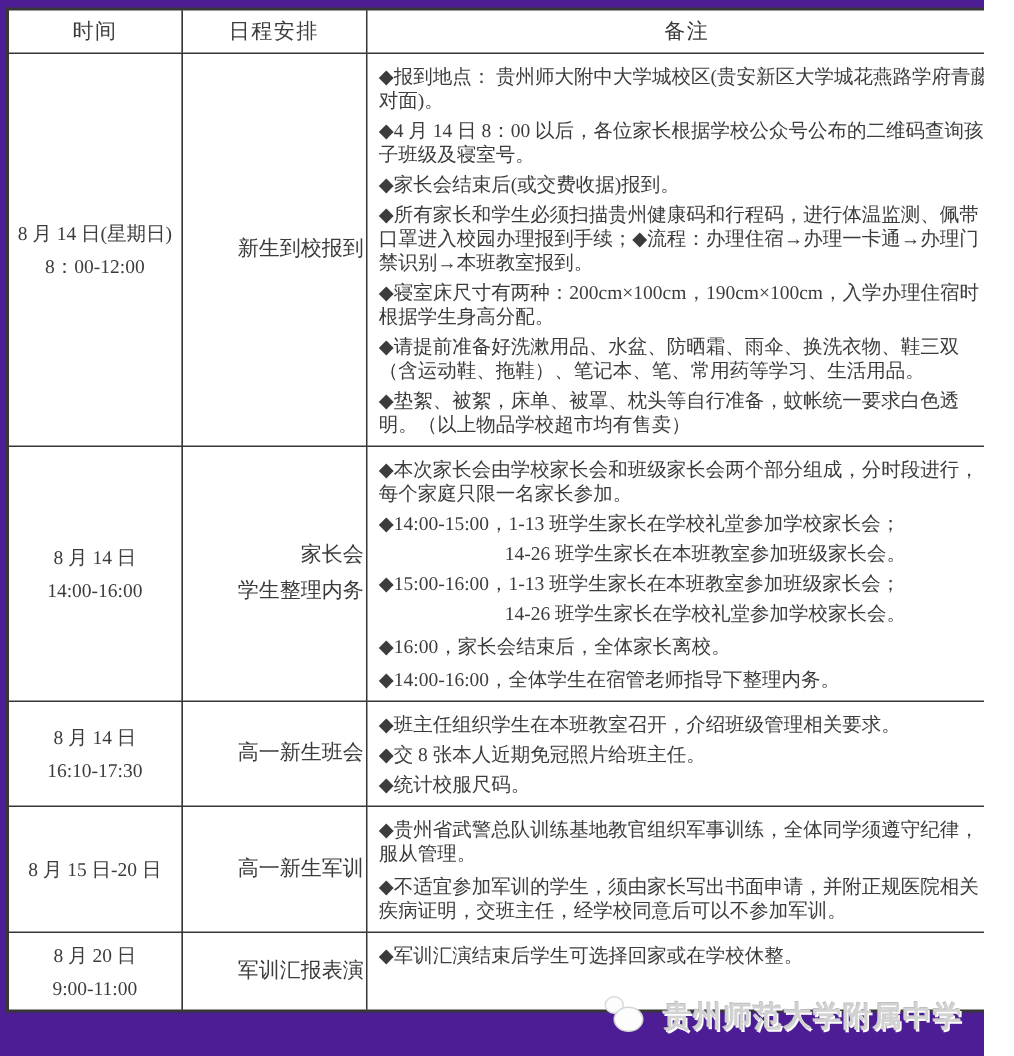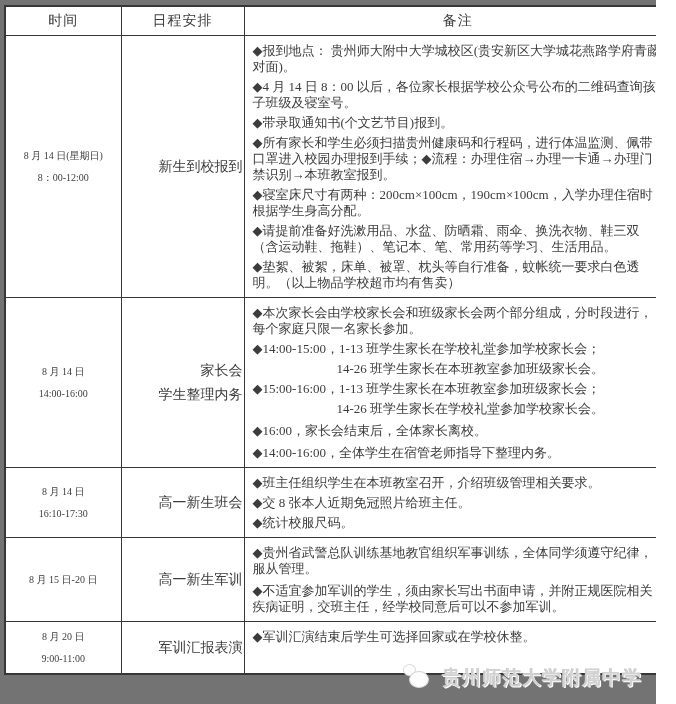--- a/index.html
+++ b/index.html
@@ -1,19 +1,19 @@
 <!DOCTYPE html>
 <html><head>
 <meta charset="utf-8">
 <style>
   html,body{margin:0;padding:0;background:#ffffff;}
   .page{
     position:relative;
     width:656px;height:704px;
-    background:#737373;
+    background:#4c1d95;
     font-family:"Liberation Serif","DejaVu Serif",serif;
     color:#3c3c3c;
     overflow:hidden;
   }
   table.sched{
     position:absolute;left:4px;top:5px;
     width:667px;
     border-collapse:collapse;
     table-layout:fixed;
     border:2px solid #373737;
@@ -29,21 +29,21 @@
     height:26px;
     font-size:14px;
     font-weight:normal;
     text-align:center;
     vertical-align:middle;
     letter-spacing:1px;
   }
   td.time-cell,td.sched-cell{
     text-align:center;
     vertical-align:middle;
-    font-size:10px;
+    font-size:13px;
   }
   td.sched-cell{font-size:14px;text-align:right;}
   .time-line{margin:5px 0;line-height:17px;}
   .sched-line{margin:6px 0;line-height:18px;}
   td.notes-cell{
     vertical-align:top;
     padding:3px 3px 2px 4px;
     font-size:13px;
     line-height:16px;
     text-align:left;
@@ -108,21 +108,21 @@
           <td class="time-cell">
             <div class="time-line">8 月 14 日(星期日)</div>
             <div class="time-line">8：00-12:00</div>
           </td>
           <td class="sched-cell">
             <div class="sched-line">新生到校报到</div>
           </td>
           <td class="notes-cell">
             <p class="note">◆报到地点： 贵州师大附中大学城校区(贵安新区大学城花燕路学府青藤对面)。</p>
             <p class="note">◆4 月 14 日 8：00 以后，各位家长根据学校公众号公布的二维码查询孩子班级及寝室号。</p>
-            <p class="note">◆带录取通知书(个文艺节目)报到。</p>
+            <p class="note">◆家长会结束后(或交费收据)报到。</p>
             <p class="note">◆所有家长和学生必须扫描贵州健康码和行程码，进行体温监测、佩带口罩进入校园办理报到手续；◆流程：办理住宿→办理一卡通→办理门禁识别→本班教室报到。</p>
             <p class="note">◆寝室床尺寸有两种：200cm×100cm，190cm×100cm，入学办理住宿时根据学生身高分配。</p>
             <p class="note">◆请提前准备好洗漱用品、水盆、防晒霜、雨伞、换洗衣物、鞋三双（含运动鞋、拖鞋）、笔记本、笔、常用药等学习、生活用品。</p>
             <p class="note">◆垫絮、被絮，床单、被罩、枕头等自行准备，蚊帐统一要求白色透明。（以上物品学校超市均有售卖）</p>
           </td>
         </tr>
         <tr class="r1">
           <td class="time-cell">
             <div class="time-line">8 月 14 日</div>
             <div class="time-line">14:00-16:00</div>

